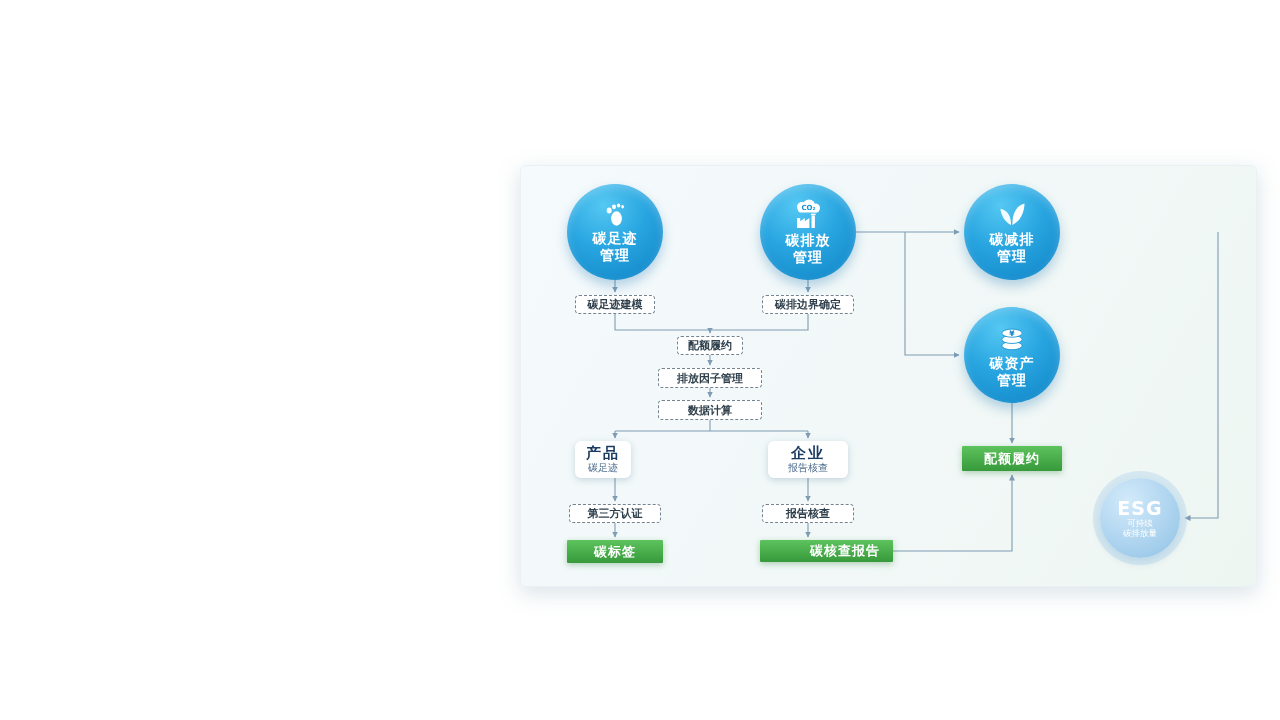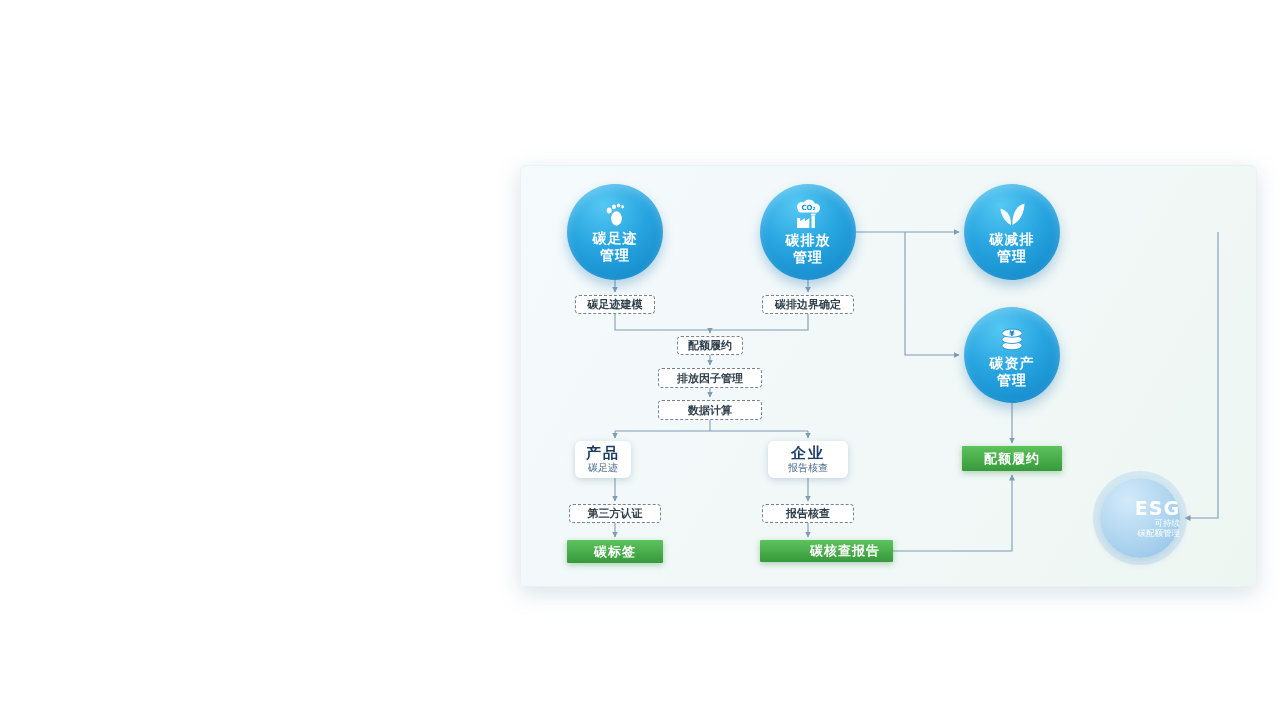--- a/index.html
+++ b/index.html
@@ -27,21 +27,21 @@
           display:flex;flex-direction:column;align-items:center;justify-content:center;}
   .result-title{font-size:15px;font-weight:bold;color:#1b3c63;line-height:17px;letter-spacing:2px;}
   .result-sub{font-size:10px;color:#49698c;line-height:12px;}
   .pill{position:absolute;border-radius:1px;z-index:4;color:#ffffff;font-weight:bold;
         background:linear-gradient(180deg,#5dc35d 0%,#37993b 100%);
         box-shadow:0 2px 6px rgba(60,140,70,.38);
         display:flex;align-items:center;justify-content:center;font-size:13px;letter-spacing:1px;font-family:Liberation Mono, monospace;}
   .esg{position:absolute;left:1100px;top:478px;width:80px;height:80px;border-radius:50%;z-index:4;
        background:radial-gradient(circle at 35% 28%,#d2eafa 0%,#aed4ef 55%,#8fc2e6 100%);
        box-shadow:0 0 0 7px rgba(175,210,235,.40), 0 4px 10px rgba(100,150,190,.30);
-       display:flex;flex-direction:column;align-items:flex-end;justify-content:center;color:#ffffff;}
+       display:flex;flex-direction:column;align-items:center;justify-content:center;color:#ffffff;}
   .esg-title{font-size:19px;font-weight:bold;line-height:20px;letter-spacing:1px;}
   .esg-sub{font-size:8.5px;line-height:10px;}
 </style>
 </head>
 <body>
 
 <div class="page">
 
   <div class="card"></div>
 
@@ -156,16 +156,16 @@
     <div class="result-sub">报告核查</div>
   </div>
 
   <div class="pill" style="left:567px;top:540px;width:96px;height:23px;text-align:center;">碳标签</div>
   <div class="pill" style="left:760px;top:540px;width:96px;height:22px;padding-left:37px;">碳核查报告</div>
   <div class="pill" style="left:962px;top:446px;width:100px;height:25px;">配额履约</div>
 
   <div class="esg">
     <div class="esg-title">ESG</div>
     <div class="esg-sub">可持续</div>
-    <div class="esg-sub">碳配额管理</div>
+    <div class="esg-sub">碳排放量</div>
   </div>
 
 </div>
 
 </body></html>

